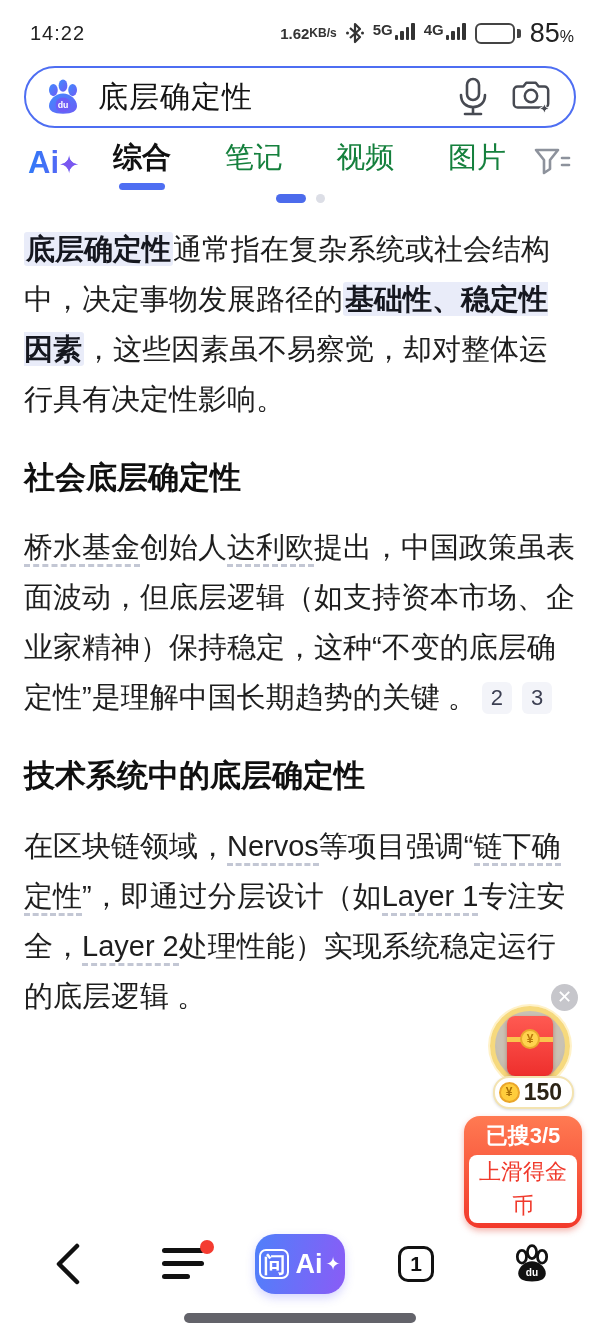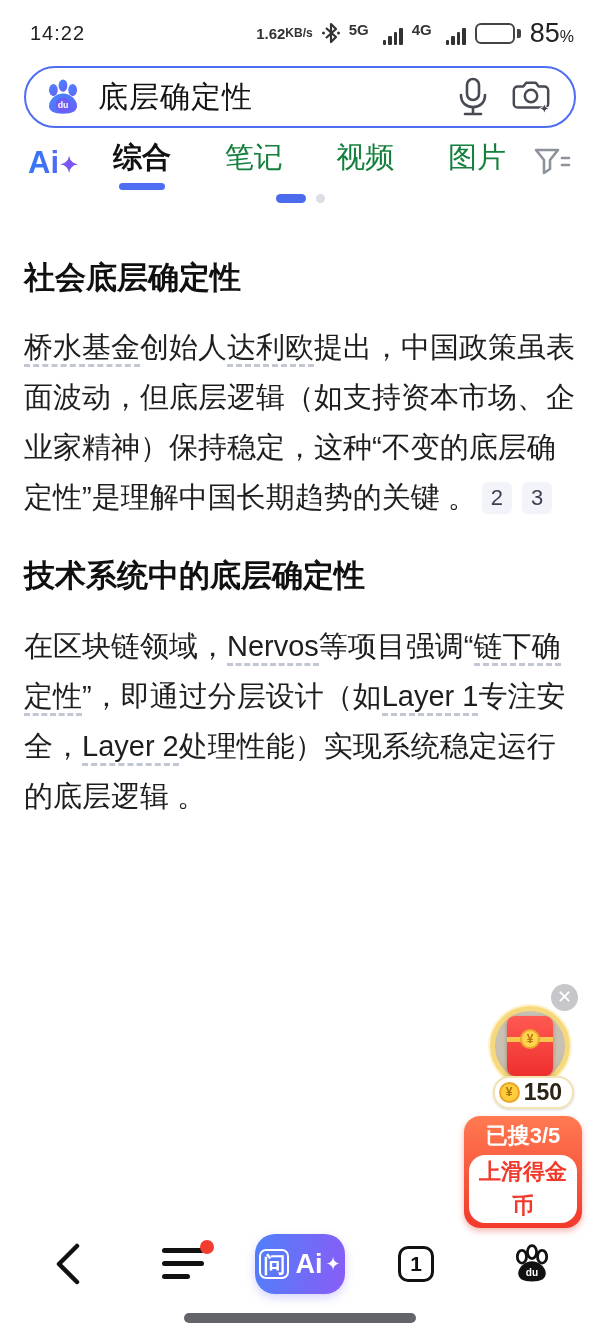--- a/index.html
+++ b/index.html
@@ -8,21 +8,21 @@
   .screen { position:relative; width:600px; height:1333px; background:#fff; }
 
   
   .statusbar { display:flex; align-items:center; justify-content:space-between;
     height:56px; padding:10px 26px 0 30px; }
   .sb-time { font-size:20px; font-weight:500; color:#222; letter-spacing:1px; }
   .sb-right { display:flex; align-items:center; gap:9px; color:#333; }
   .sb-speed { display:flex; align-items:center; line-height:1; }
   .sb-speed .v { font-size:15px; font-weight:700; }
   .sb-speed .u { font-size:12px; font-weight:700; }
-  .net { display:flex; align-items:flex-end; gap:14px; }
+  .net { display:flex; align-items:flex-start; gap:2px; }
   .net .g { font-size:15px; font-weight:700; line-height:1; margin-bottom:8px; }
   .bars { display:flex; align-items:flex-end; gap:2px; height:18px; }
   .bars i { width:3.5px; background:#333; border-radius:1px; display:block; }
   .battery { display:flex; align-items:center; gap:2px; }
   .batt-body { width:40px; height:21px; border:2.5px solid #444; border-radius:6px; padding:2px; }
   .batt-fill { height:100%; background:#333; border-radius:2px; }
   .batt-tip { width:4px; height:9px; background:#444; border-radius:0 2px 2px 0; }
   .sb-batt-text { font-size:27px; color:#222; }
   .sb-batt-text .pct { font-size:16px; }
 
@@ -73,22 +73,22 @@
   .coin-badge { position:absolute; right:8px; top:92px; background:#fff; border:2px solid #f3e3b0;
     border-radius:16px; padding:1px 10px 1px 4px; display:flex; align-items:center; gap:4px;
     box-shadow:0 1px 3px rgba(0,0,0,.15); }
   .coin { width:21px; height:21px; border-radius:50%; background:#ffcd3c; border:2px solid #eaa62b;
     color:#a96f06; font-size:12px; font-weight:800; line-height:17px; text-align:center; }
   .coin-num { font-size:23px; font-weight:800; color:#2c2416; }
   .red-box { position:absolute; right:0; top:132px; width:118px; border-radius:16px;
     background:linear-gradient(180deg,#ff7a52,#f2392b); padding:6px 5px 5px 5px;
     box-shadow:0 3px 6px rgba(220,50,30,.35); }
   .red-box .line1 { color:#fff; font-size:22px; font-weight:800; line-height:28px; }
-  .red-box .line2 { margin-top:5px; background:#fff; border-radius:16px; color:#f0392b;
-    font-size:22px; font-weight:700; line-height:34px; }
+  .red-box .line2 { margin-top:5px; background:#fff; border-radius:8px; color:#f0392b;
+    font-size:22px; font-weight:400; line-height:34px; }
 
   
   .bottomnav { position:absolute; left:0; right:0; bottom:30px; height:78px;
     display:flex; align-items:center; justify-content:space-around; background:#fff; padding:0 10px; }
   .nav-item { display:flex; align-items:center; justify-content:center; position:relative; width:90px; }
   .menu-lines { position:relative; width:44px; height:32px; }
   .menu-lines i { position:absolute; left:0; height:4.5px; background:#111; border-radius:3px; display:block; }
   .menu-lines i:nth-child(1){ top:0; width:42px; }
   .menu-lines i:nth-child(2){ top:13px; width:42px; }
   .menu-lines i:nth-child(3){ top:26px; width:28px; }
@@ -204,20 +204,23 @@
           <line x1="30" y1="19" x2="37" y2="19" stroke="#8d929c" stroke-width="2.6" stroke-linecap="round"></line>
         </svg>
     </span>
   </div>
   <div class="pagedots">
     <span class="pill"></span>
     <span class="dot"></span>
   </div>
 
   <div class="content">
+    <p class="para">
+      <span class="hl">底层确定性</span><span>通常指在复杂系统或社会结构中，决定事物发展路径的</span><span class="hl">基础性、稳定性因素</span><span>，这些因素虽不易察觉，却对整体运行具有决定性影响。</span>
+    </p>
 
     <h2 class="sec">社会底层确定性</h2>
 
     <p class="para">
       <span class="dashed">桥水基金</span><span>创始人</span><span class="dashed">达利欧</span><span>提出，中国政策虽表面波动，但底层逻辑（如支持资本市场、企业家精神）保持稳定，这种“不变的底层确定性”是理解中国长期趋势的关键 。</span><span class="cite">2</span><span class="cite">3</span>
     </p>
 
     <h2 class="sec">技术系统中的底层确定性</h2>
     <p class="para">
       <span>在区块链领域，</span><span class="dashed">Nervos</span><span>等项目强调“</span><span class="dashed">链下确定性</span><span>”，即通过分层设计（如</span><span class="dashed">Layer 1</span><span>专注安全，</span><span class="dashed">Layer 2</span><span>处理性能）实现系统稳定运行的底层逻辑 。</span>

